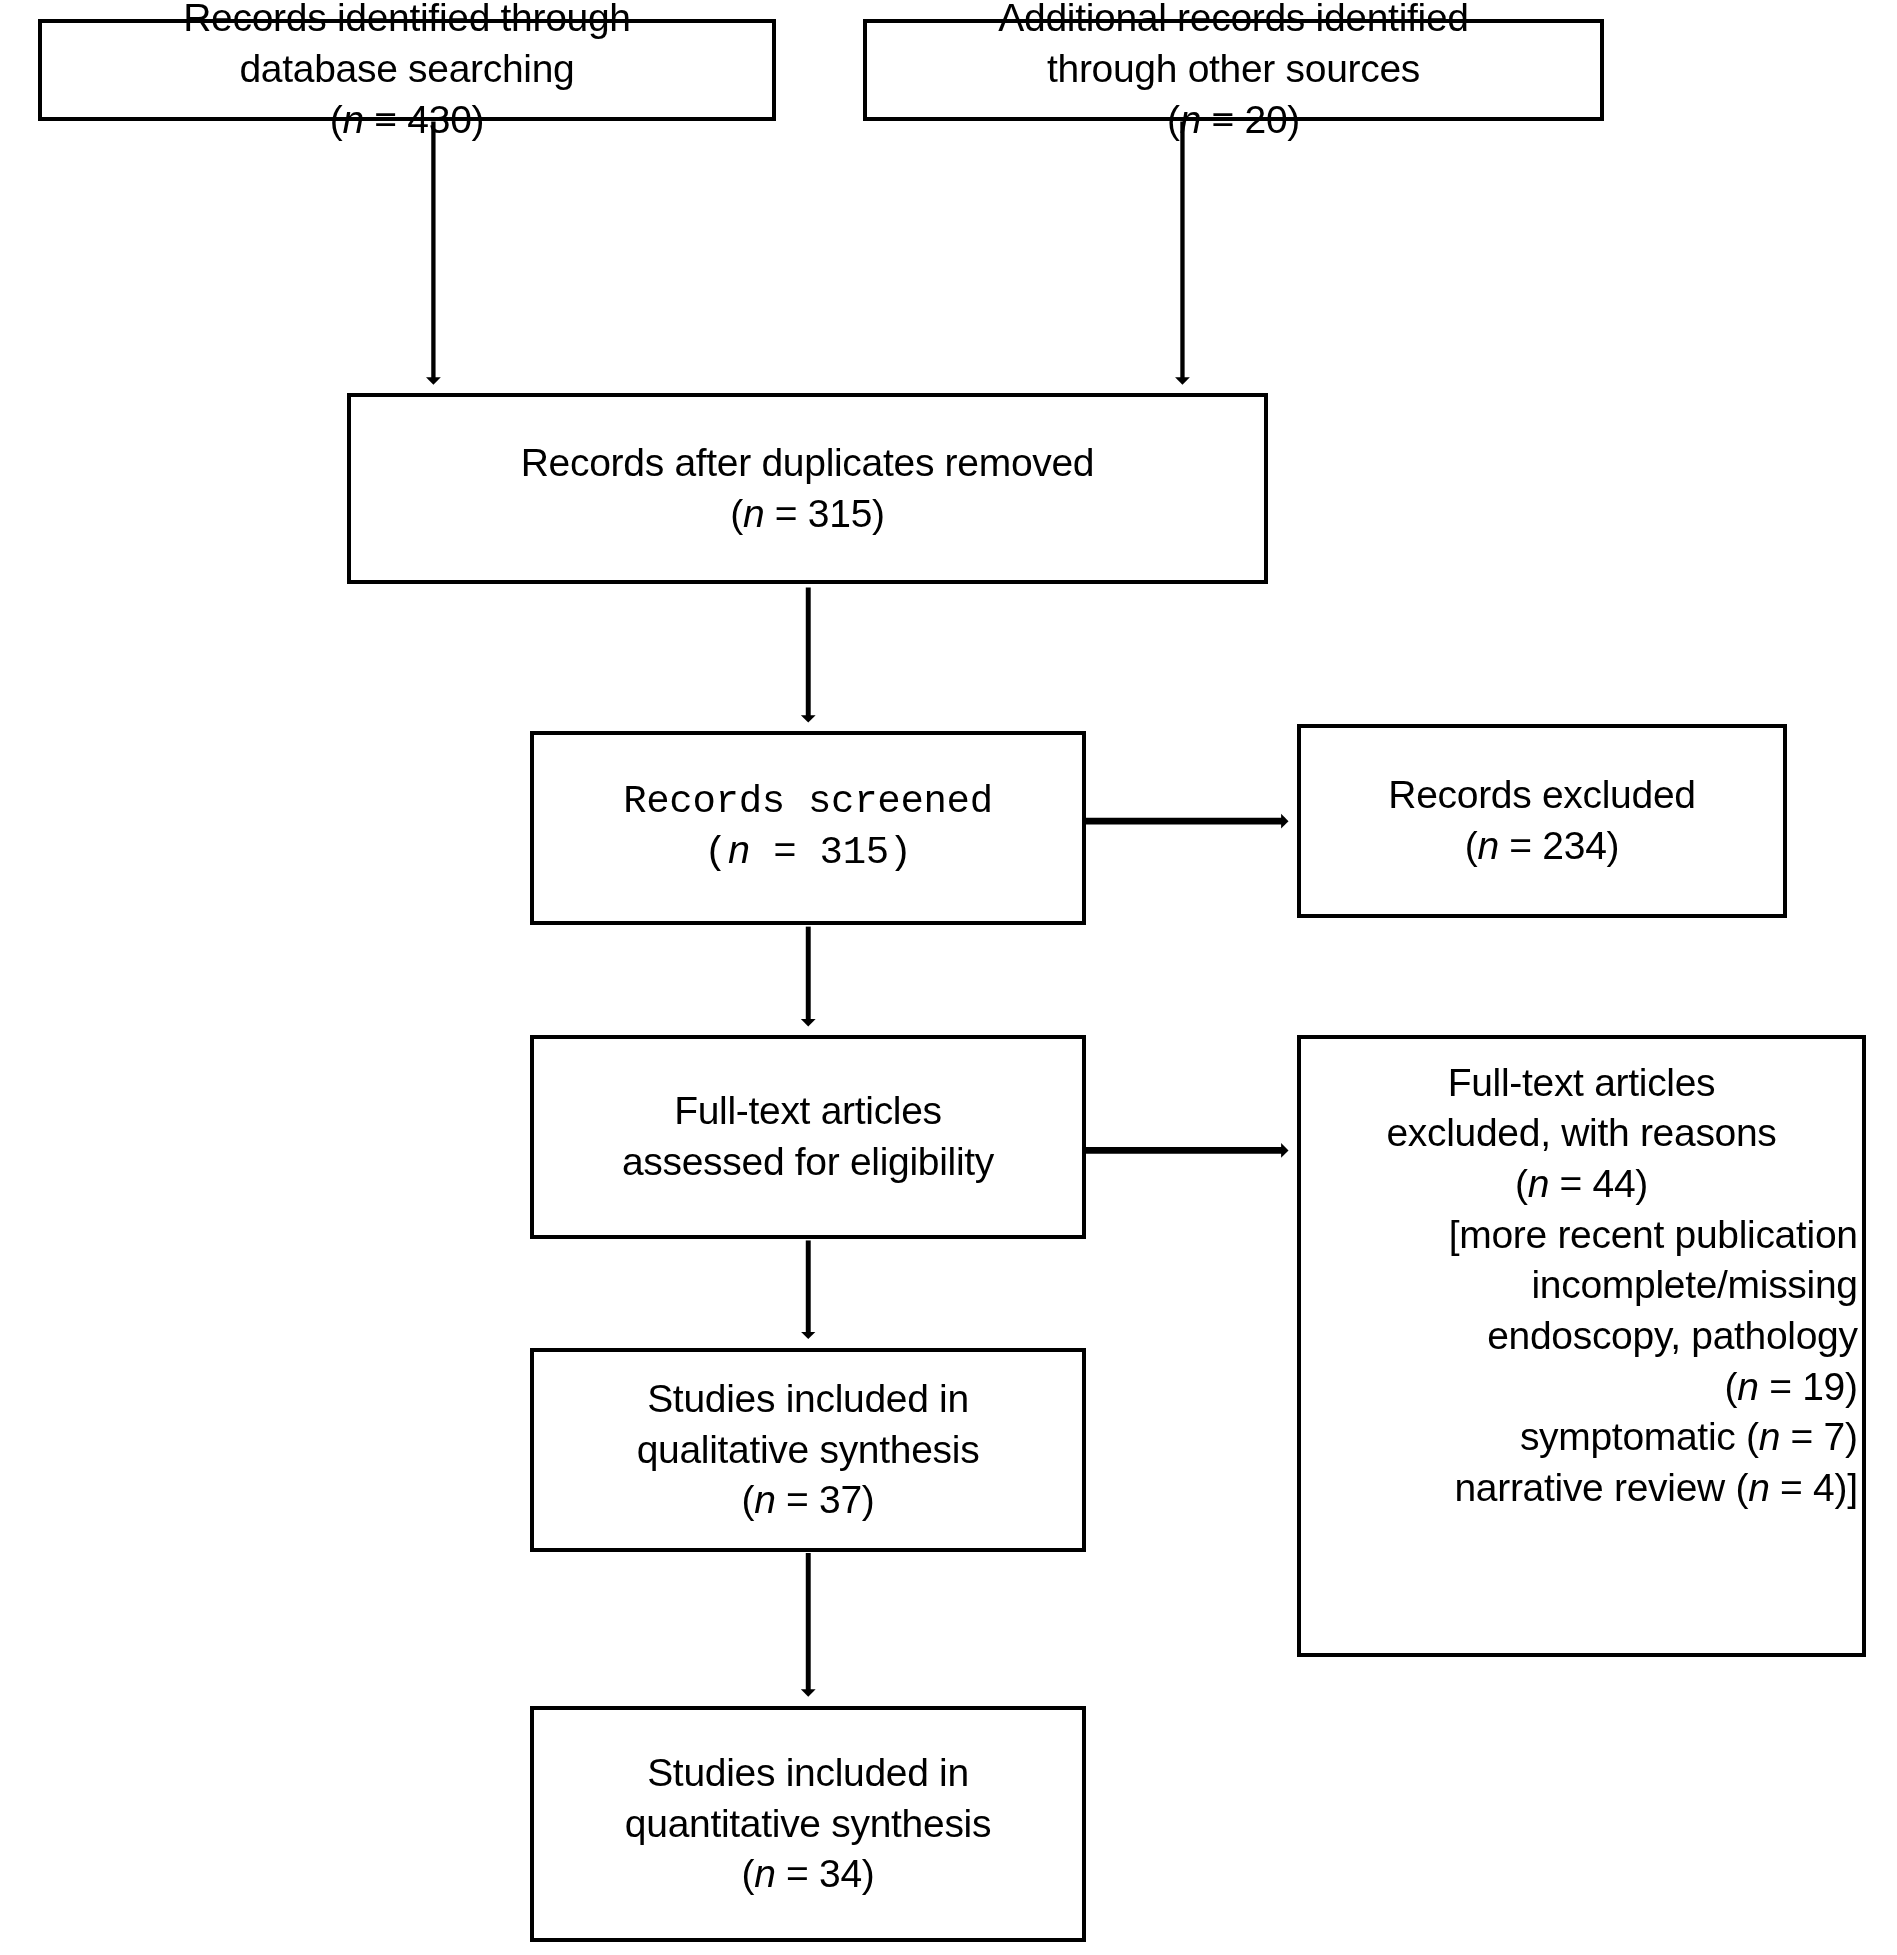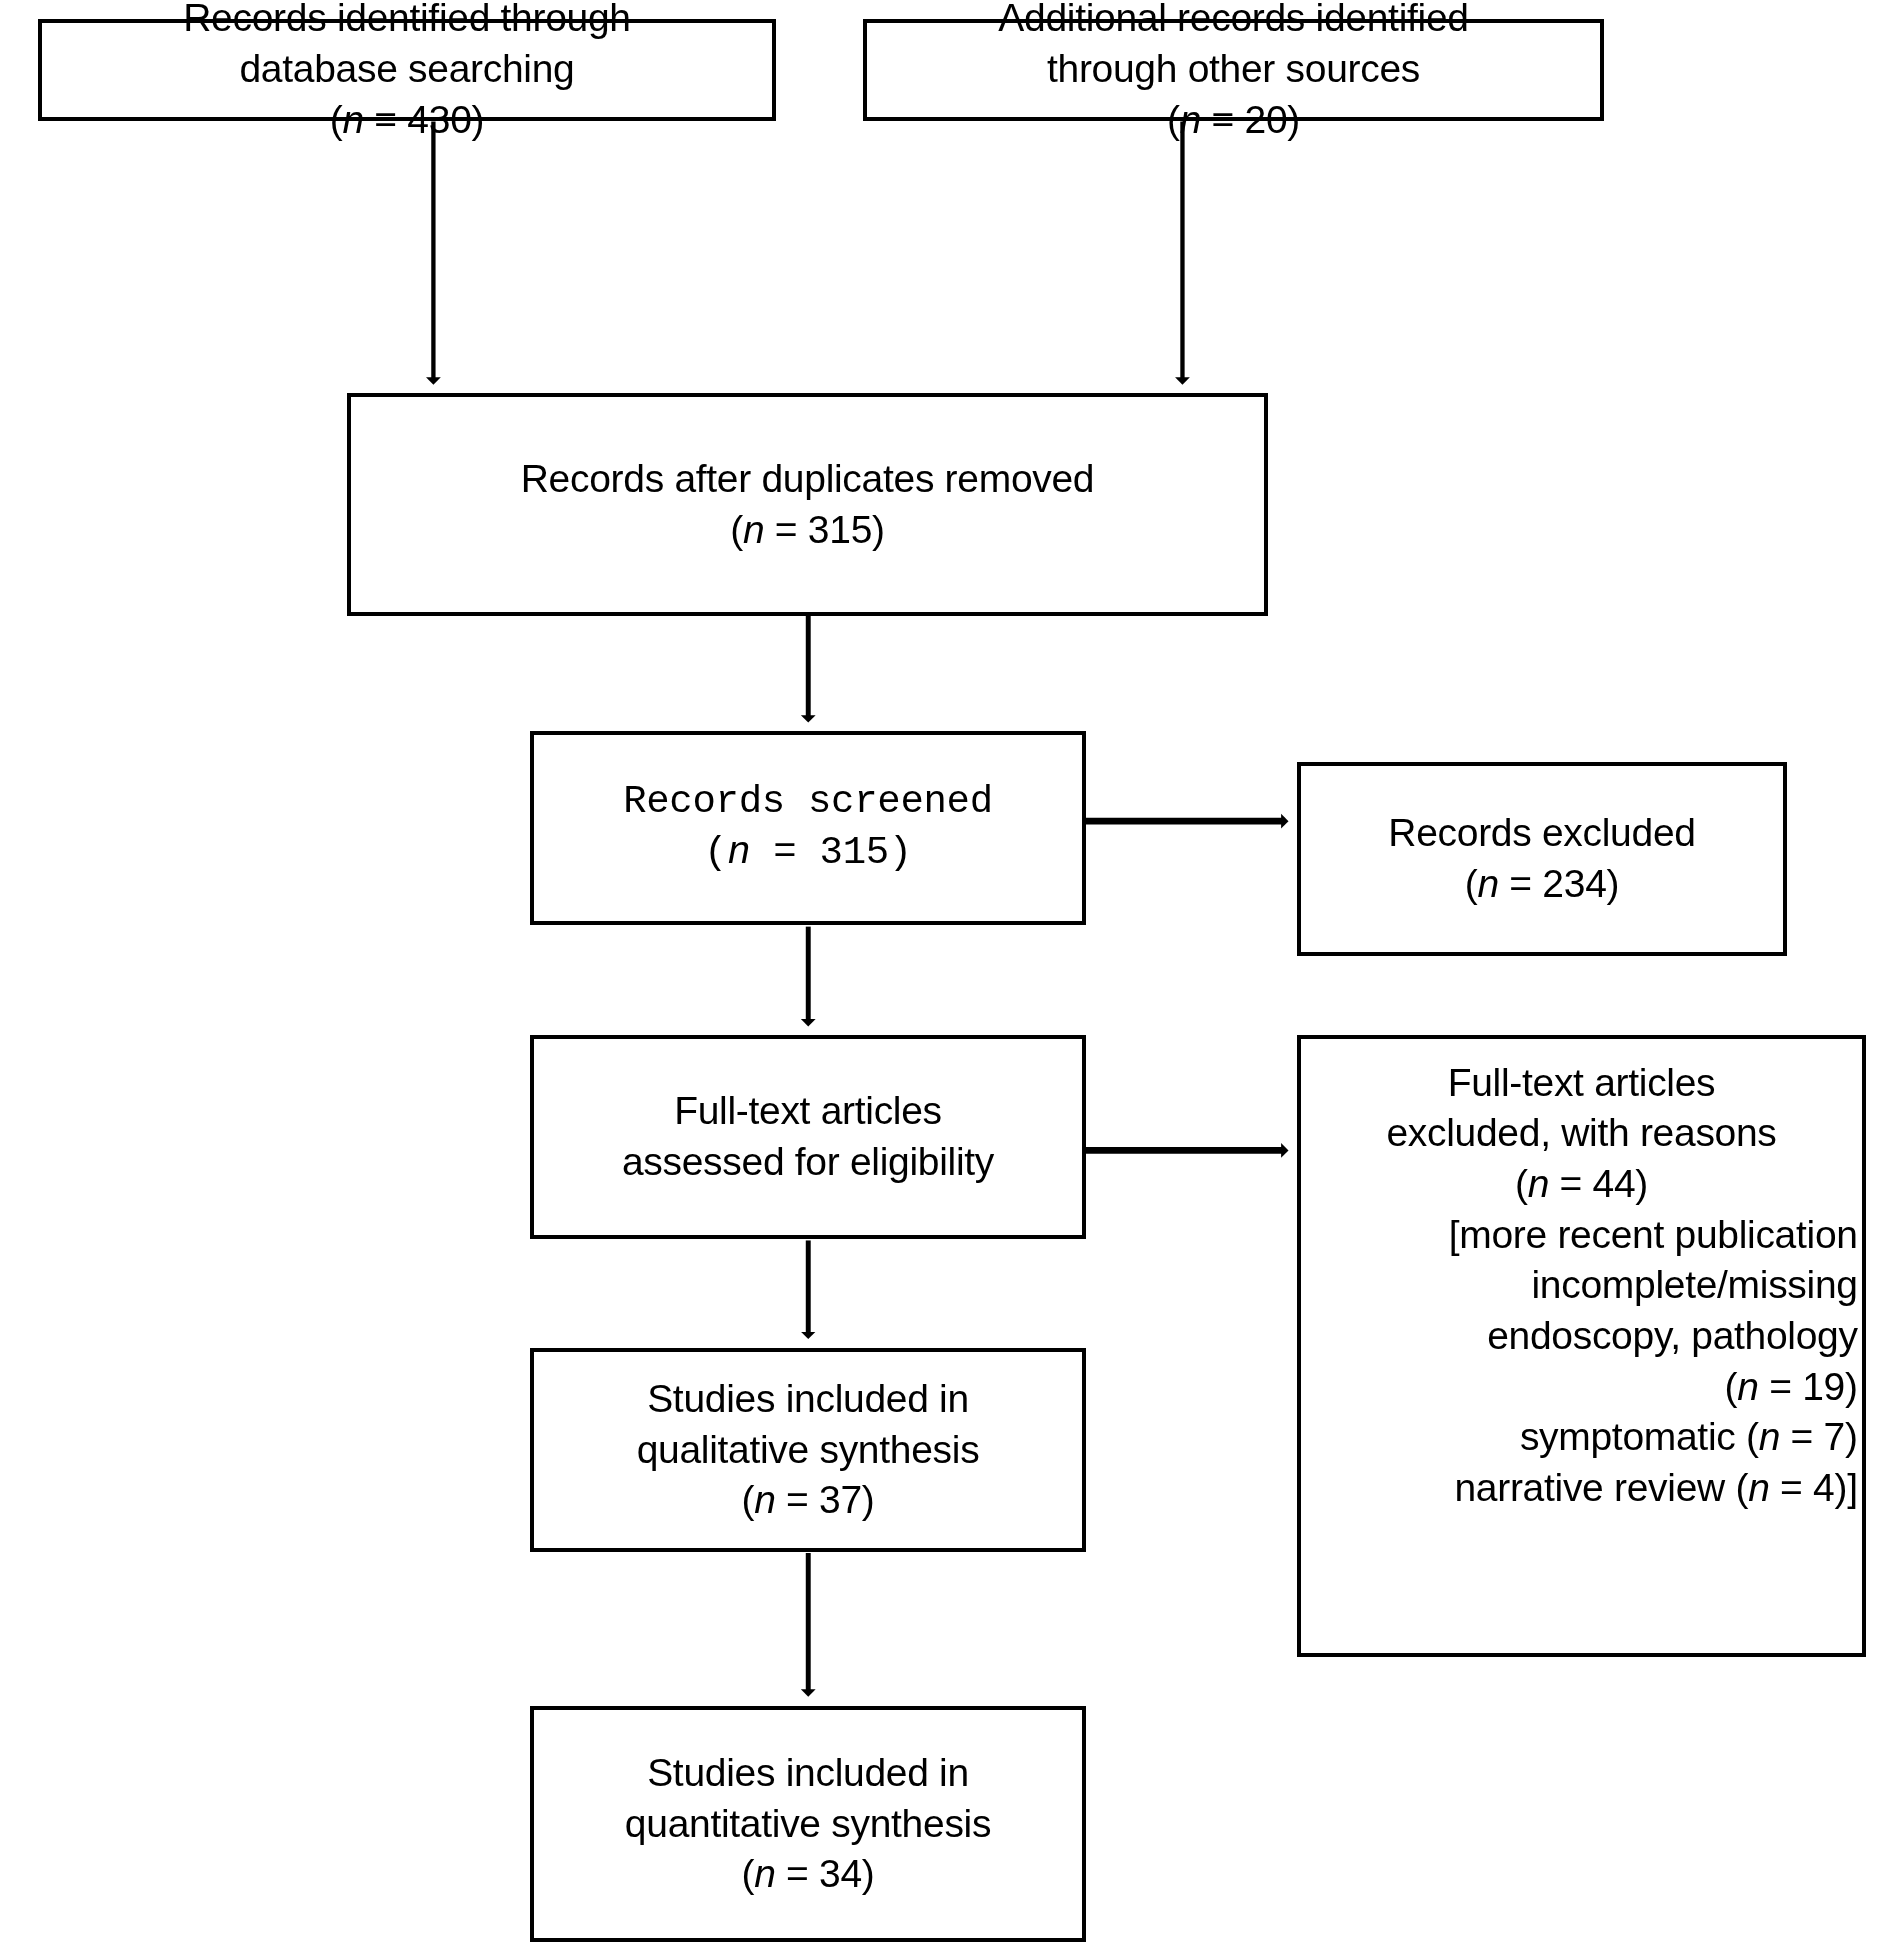--- a/index.html
+++ b/index.html
@@ -57,23 +57,23 @@
     text-align: right;
     padding-left: 8.6px;
   }
   .it {
     font-style: italic;
   }
 
   
   #box-db          { left: 16px;   top: 18.5px;   width: 738px; height: 102px; margin-left: 22px; }
   #box-other       { left: 863px; top: 18.5px;   width: 741px; height: 102px; }
-  #box-dedup       { left: 347px;  top: 393px;  width: 921px; height: 223px; }
+  #box-dedup       { left: 347px;  top: 393px;  width: 921px; height: 191px; }
   #box-screened    { left: 530px;  top: 731px; width: 556px;  height: 194px; font-family: Liberation Mono, monospace; }
-  #box-excluded    { left: 1297px; top: 762px; width: 490px;  height: 194px; }
+  #box-excluded    { left: 1297px; top: 724px; width: 490px;  height: 194px; }
   #box-fulltext    { left: 530px;  top: 1035px; width: 556px;  height: 204px; }
   #box-reasons     { left: 1297px; top: 1035px; width: 569px;  height: 622px; }
   #box-qual        { left: 530px;  top: 1348px; width: 556px;  height: 204px; }
   #box-quant       { left: 530px;  top: 1706px; width: 556px;  height: 236px; }
 </style>
 </head>
 <body>
 
 <div id="stage">
 

